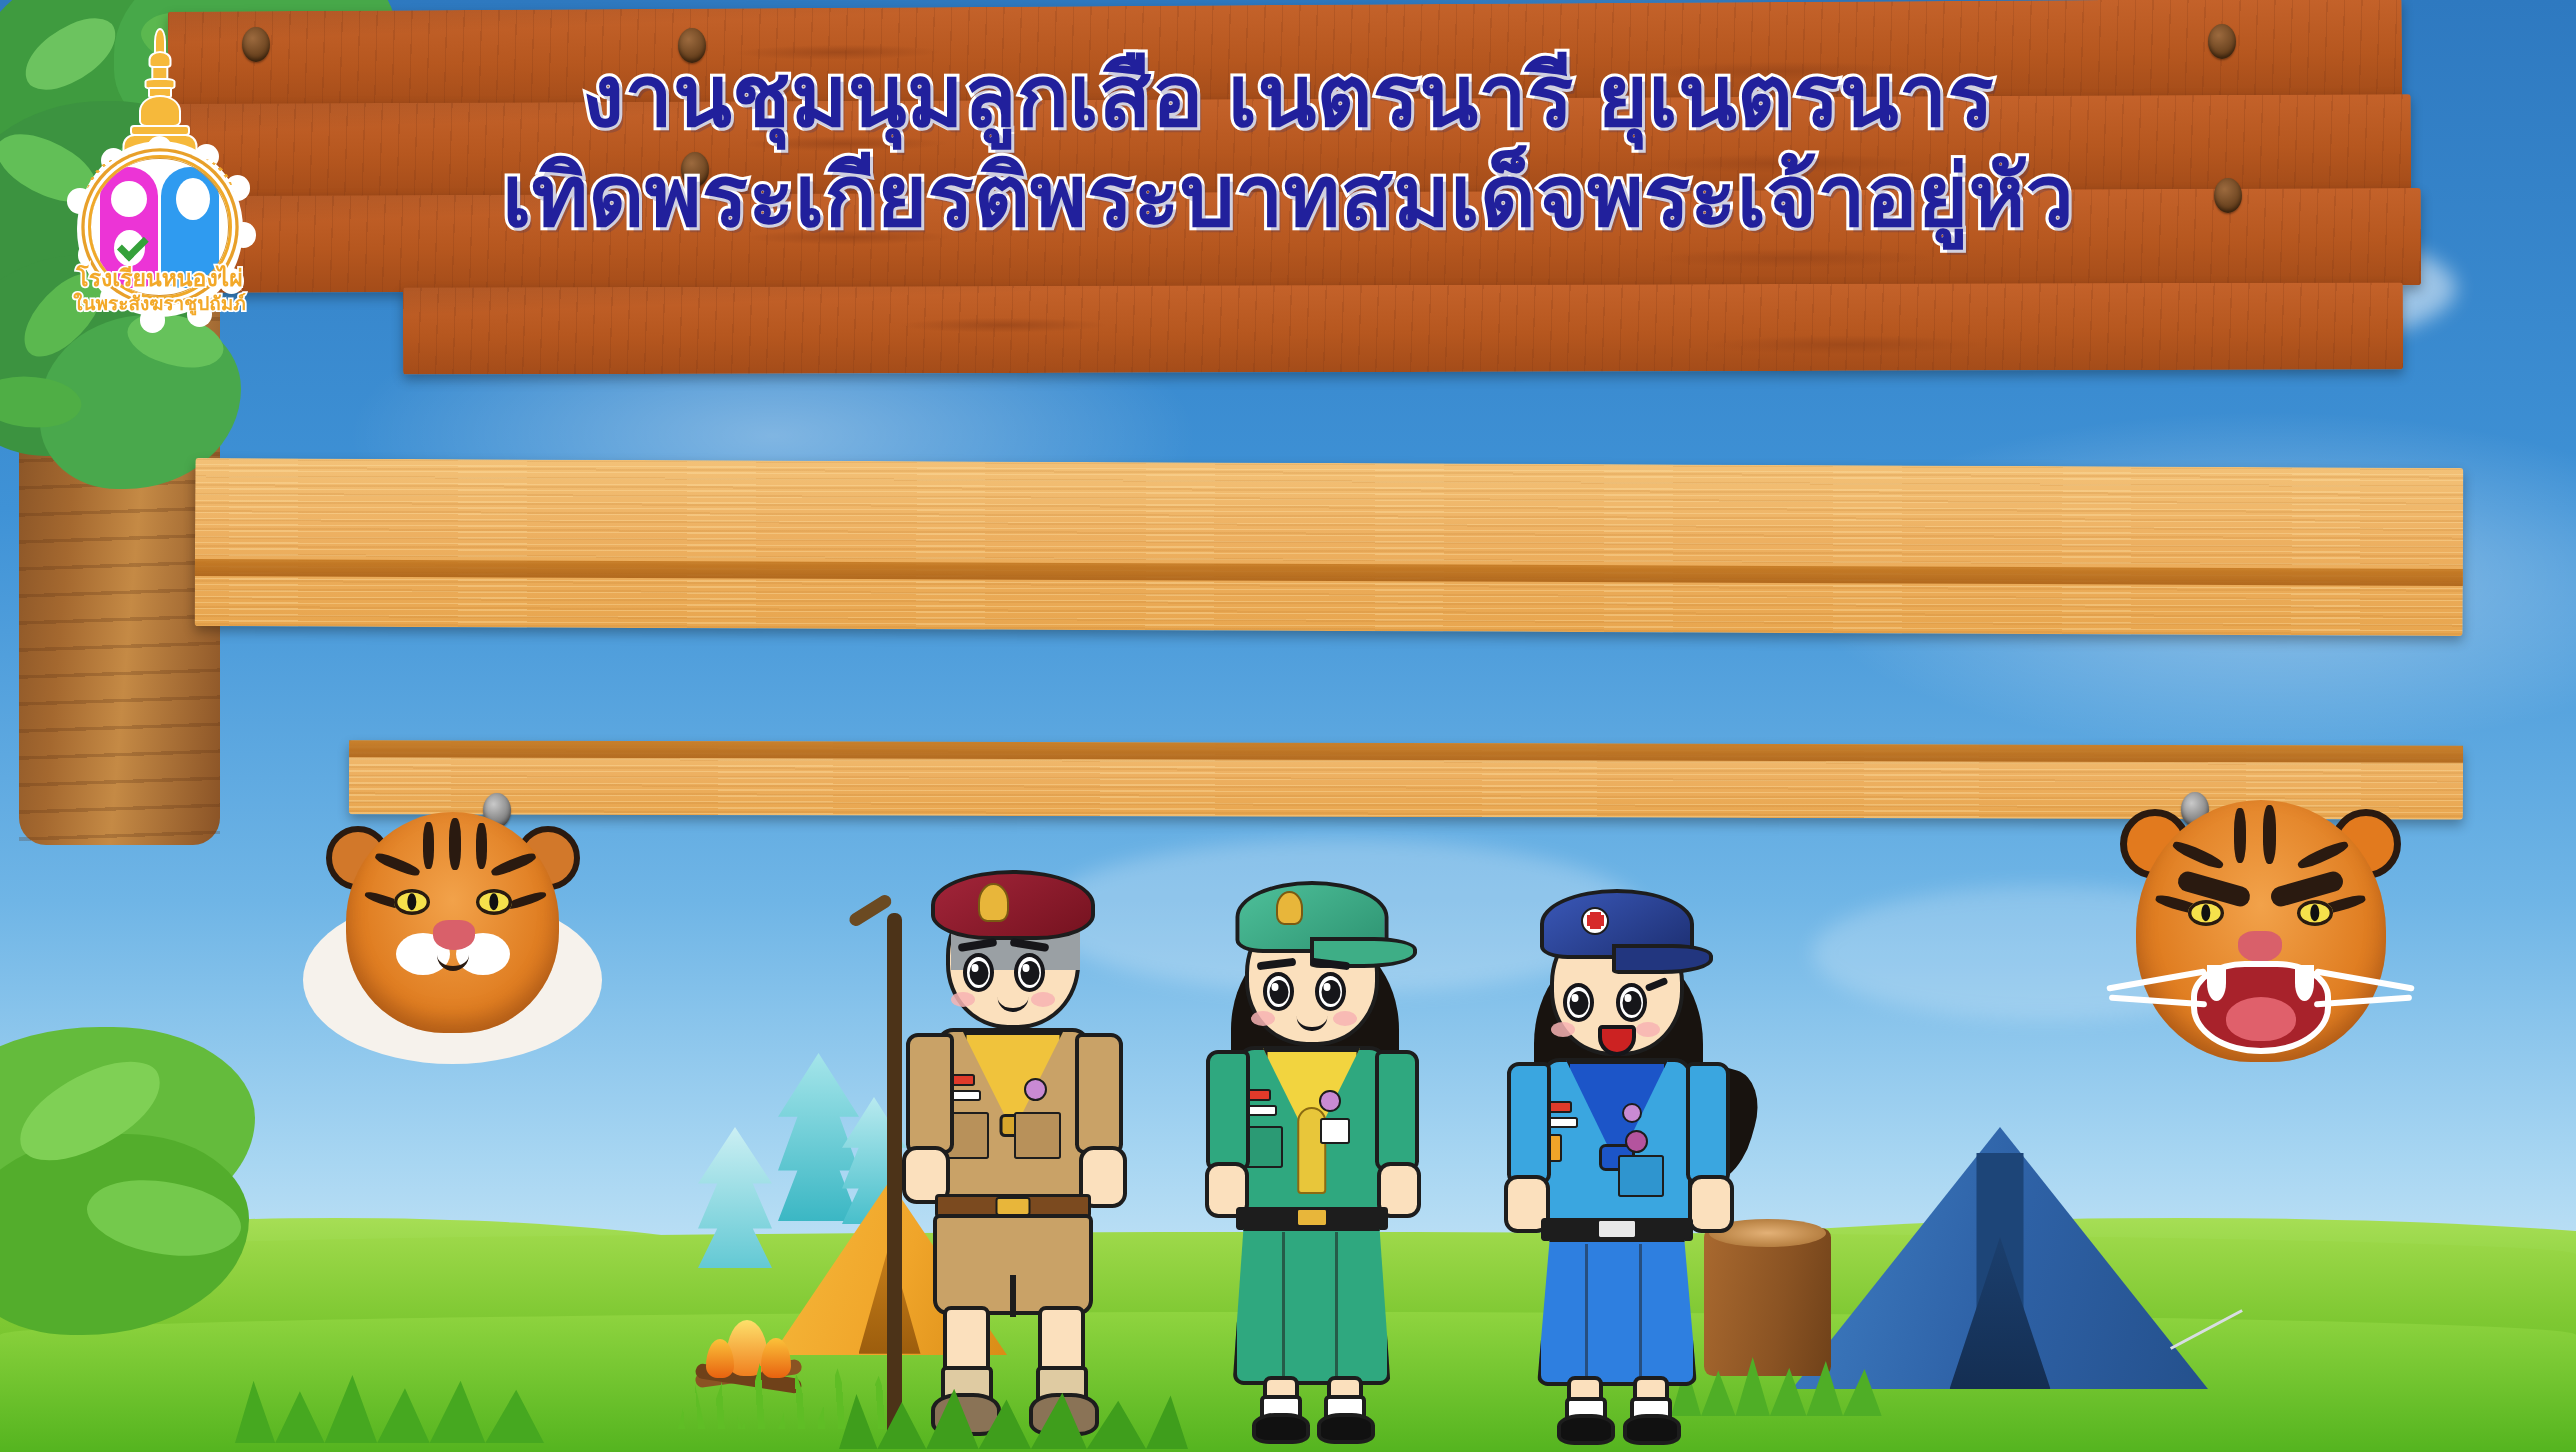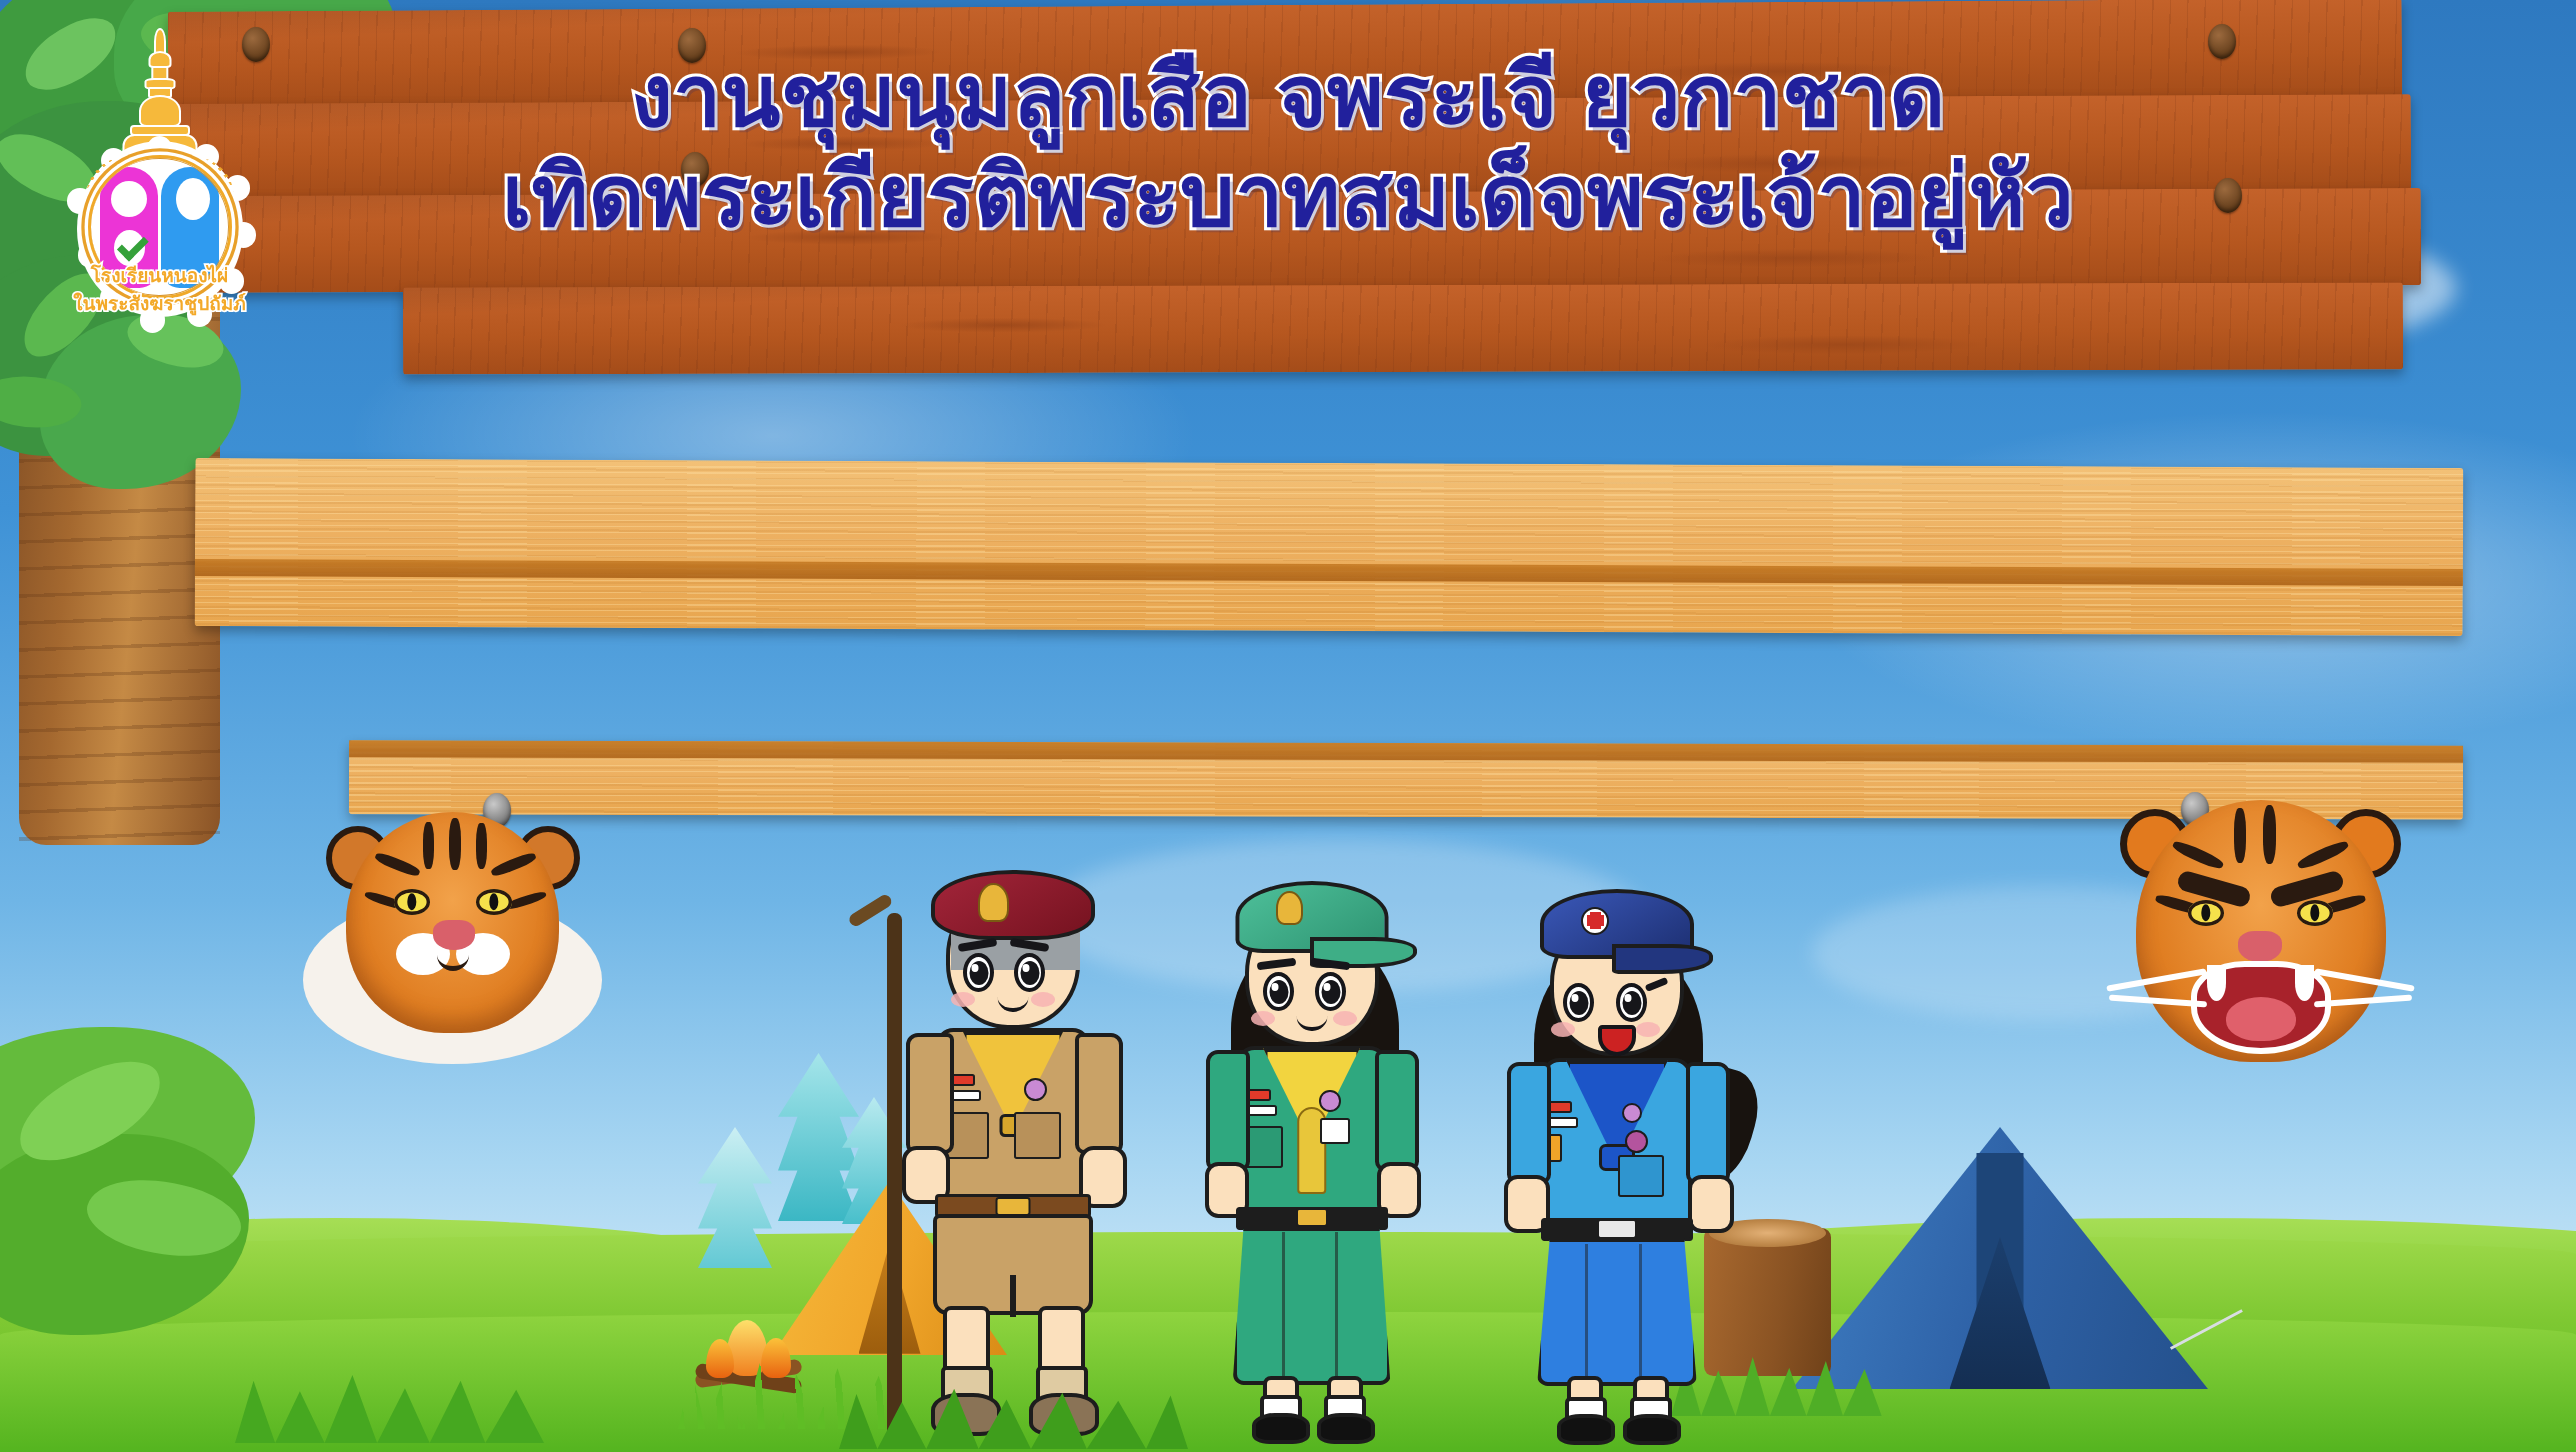--- a/index.html
+++ b/index.html
@@ -129,21 +129,21 @@
   .mono-r { right:9.4px; background:#2f9bf0; }
   .mono-cut {
     position:absolute; background:#fff; border-radius:50%;
   }
   .logo-arc {
     position:absolute; left:50%; transform:translateX(-50%);
     width:228px; text-align:center; color:#f3a929;
     font-weight:bold; -webkit-text-stroke:3.4px #fff; paint-order:stroke fill;
     white-space:nowrap;
   }
-  .arc-a { top:232px; font-size:19px; }
+  .arc-a { top:232px; font-size:23px; }
   .arc-b { top:260px; font-size:19px; }
 
   
   .trunk {
     position:absolute; left:19px; top:0; width:201px; height:845px;
     background:linear-gradient(95deg,#7c4a23 0%,#a4682f 35%,#c58a45 60%,#8a5326 100%);
     border-radius:0 0 27px 27px;
   }
   .trunk::after{
     content:""; position:absolute; inset:0;
@@ -271,21 +271,21 @@
     <div class="screw" style="left:681px;top:152px;"></div>
     <div class="screw" style="left:2214px;top:178px;"></div>
 
     <div class="plank light band-a" style="left:195px;top:463px;width:2268px;height:168px;transform:rotate(0.25deg);"></div>
     <div class="plank light band-b" style="left:158px;top:376px;width:2335px;height:389px;transform:rotate(0.1deg);z-index:-1;"></div>
     <div class="plank light" style="left:349px;top:743px;width:2114px;height:74px;transform:rotate(0.15deg);"></div>
 
     <div class="screw gray" style="left:483px;top:793px;"></div>
     <div class="screw gray" style="left:2181px;top:792px;"></div>
 
-    <div class="sign-text t-line1">งานชุมนุมลูกเสือ จพระเจี ยุวกาชาด</div>
+    <div class="sign-text t-line1">งานชุมนุมลูกเสือ เนตรนารี ยุเนตรนาร</div>
     <div class="sign-text t-line2">เทิดพระเกียรติพระบาทสมเด็จพระเจ้าอยู่หัว</div>
   </div>
 
   <div id="logo">
 
     <div class="logo-spire">
       <div class="sp" style="top:0;width:12px;height:27px;border-radius:50% 50% 0 0;"></div>
       <div class="sp" style="top:23px;width:23px;height:17.4px;border-radius:50% 50% 20% 20%;"></div>
       <div class="sp" style="top:38px;width:17.4px;height:14.8px;"></div>
       <div class="sp" style="top:50px;width:31px;height:12px;border-radius:30%;"></div>

